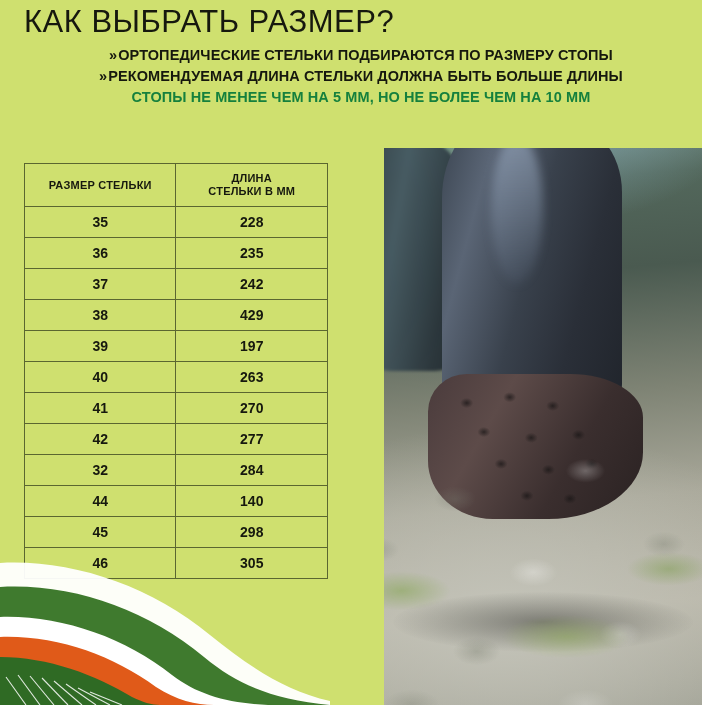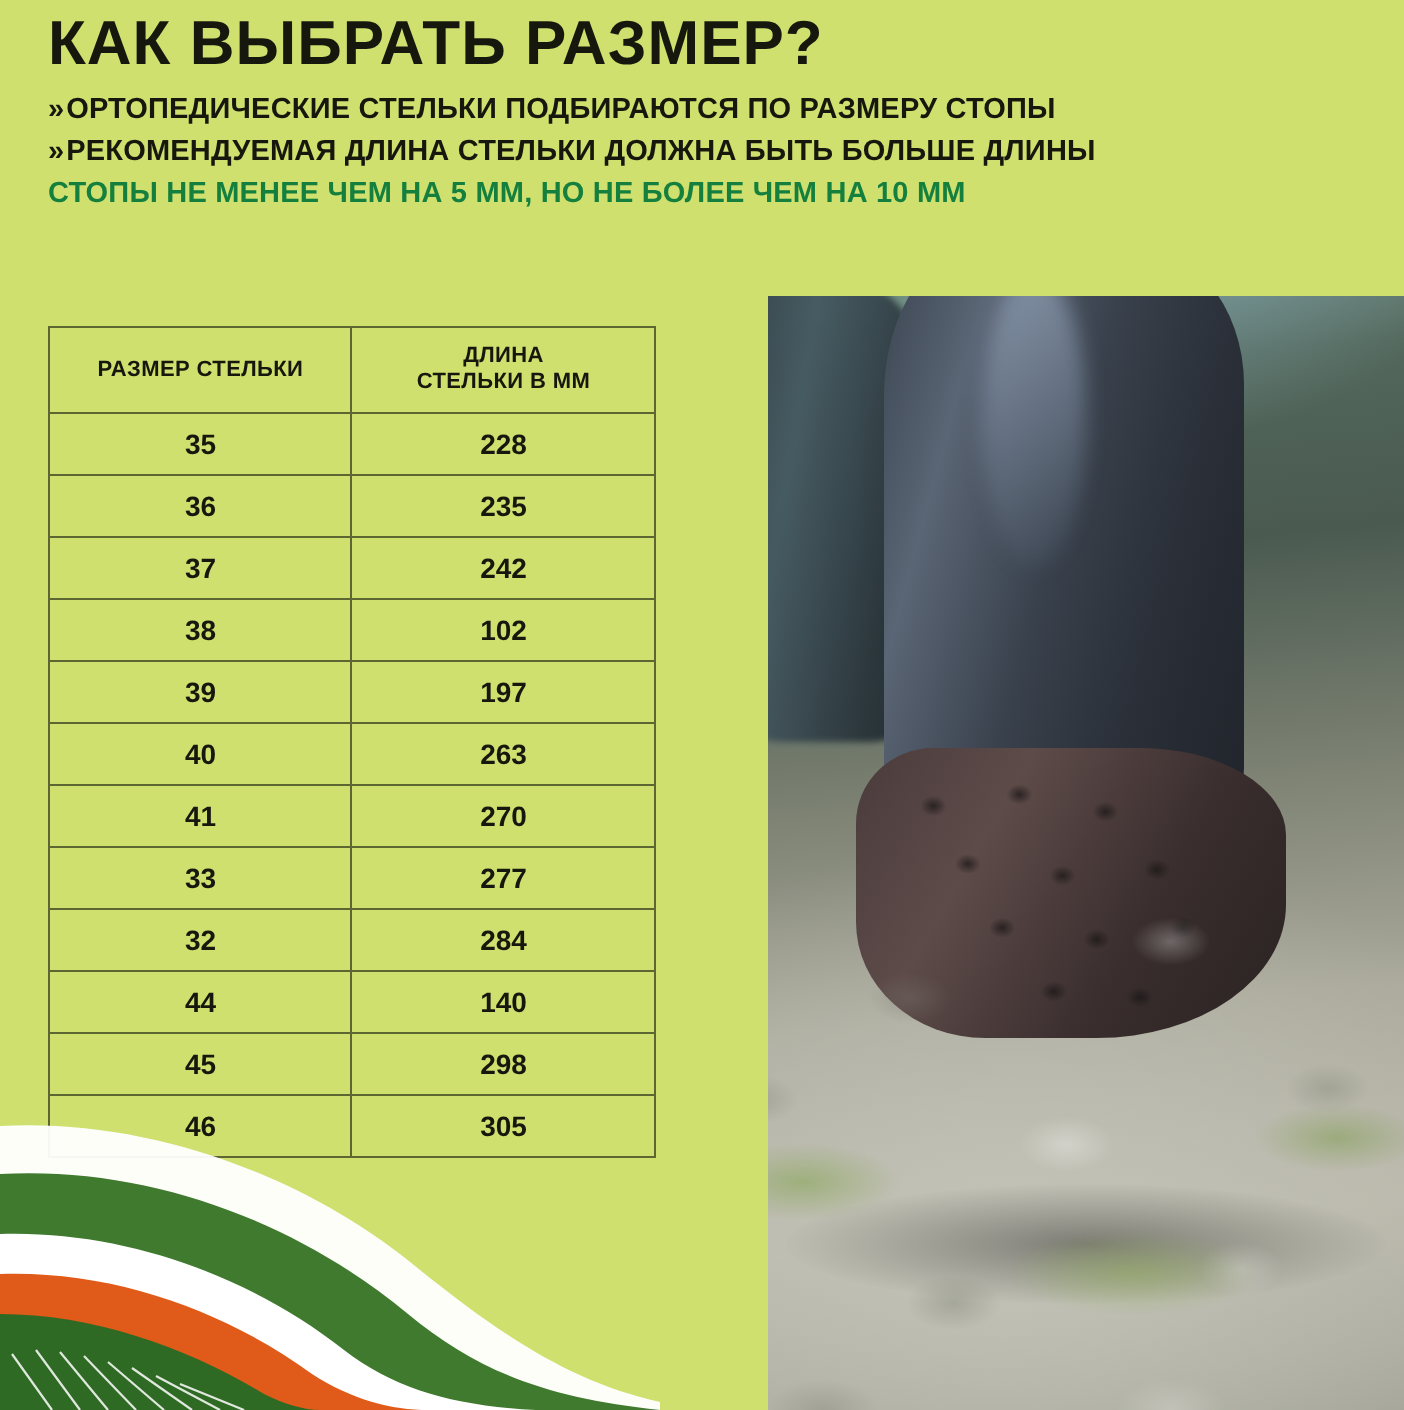--- a/index.html
+++ b/index.html
@@ -164,25 +164,26 @@
     top: 0;
     width: 702px;
     z-index: 5;
   }
   h1.title {
     margin: 0;
     padding: 6px 0 4px 24px;
     font-size: 31px;
     line-height: 1.05;
     letter-spacing: 0.5px;
-    font-weight: bold;
+    font-weight: normal;
     color: #16180e;
   }
   .bullets {
     padding: 2px 4px 0 24px;
+    text-align: center;
   }
   .bullet {
     font-size: 14.5px;
     font-weight: bold;
     color: #16180e;
     line-height: 1.48;
     letter-spacing: 0.1px;
     white-space: nowrap;
   }
   .bullet .mark {
@@ -296,36 +297,36 @@
           <tr>
             <td>36</td>
             <td>235</td>
           </tr>
           <tr>
             <td>37</td>
             <td>242</td>
           </tr>
           <tr>
             <td>38</td>
-            <td>102</td>
+            <td>429</td>
           </tr>
           <tr>
             <td>39</td>
             <td>197</td>
           </tr>
           <tr>
             <td>40</td>
             <td>263</td>
           </tr>
           <tr>
             <td>41</td>
             <td>270</td>
           </tr>
           <tr>
-            <td>33</td>
+            <td>42</td>
             <td>277</td>
           </tr>
           <tr>
             <td>32</td>
             <td>284</td>
           </tr>
           <tr>
             <td>44</td>
             <td>140</td>
           </tr>

